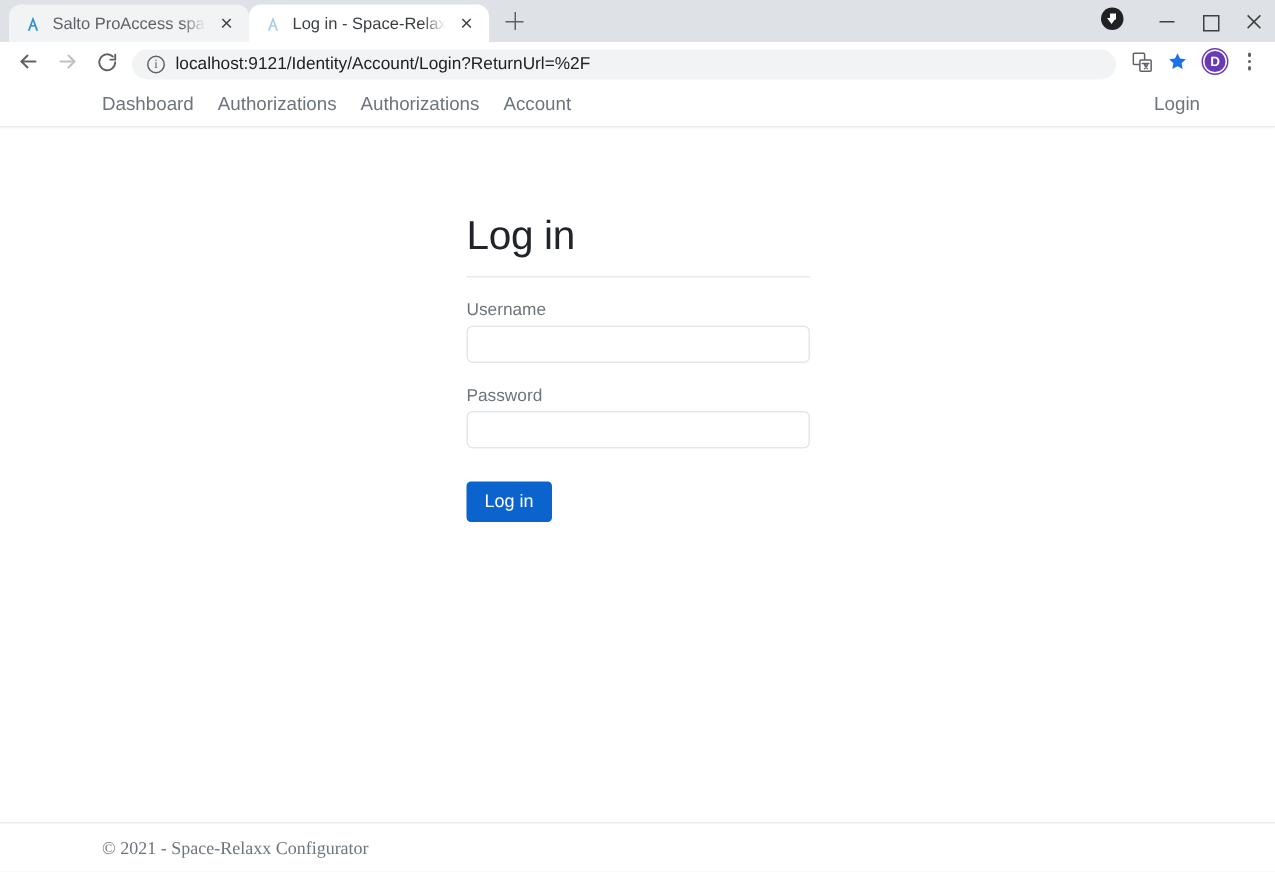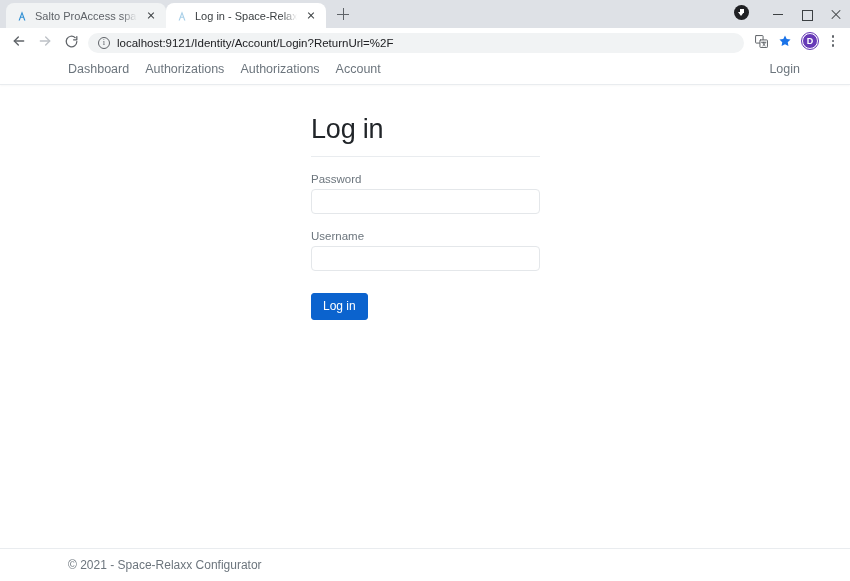--- a/index.html
+++ b/index.html
@@ -142,21 +142,21 @@
     box-shadow:0 1px 2px rgba(0,0,0,0.03);
   }
   .site-nav-links { display:flex; align-items:center; gap:16px; margin-left:42px; }
   .nav-link {
     font-size:12.5px; color:#6c757d; text-decoration:none; cursor:pointer; white-space:nowrap;
   }
   .site-nav-right { margin-left:auto; display:flex; align-items:center; margin-right:24px; }
 
   
   .content { flex:1 1 auto; position:relative; }
-  .login-wrap { position:absolute; left:311px; top:28px; width:229px; }
+  .login-wrap { position:absolute; left:311px; top:56px; width:229px; }
   .login-title {
     font-size:27px; font-weight:400; color:#212529; margin:0; line-height:1.2;
     letter-spacing:-0.2px;
   }
   .title-rule { border:0; border-top:1px solid #e9ecef; margin:11px 0 0 0; }
   .field { margin-top:16px; }
   .field-label { display:block; font-size:11.5px; color:#6c757d; margin-bottom:4px; }
   .field-input {
     display:block; width:229px; height:25px; border:1px solid #e4e7ea; border-radius:4px;
     background:#ffffff; font-size:12px; color:#212529; padding:0 8px;
@@ -166,21 +166,21 @@
   .btn-primary {
     background:#0b63ce; border:1px solid #0b63ce; color:#ffffff;
     font-size:12px; font-family:"Liberation Sans", sans-serif;
     padding:5px 11px; border-radius:3px; cursor:pointer; line-height:1.25;
   }
 
   
   .site-footer {
     position:absolute; left:0; right:0; bottom:0; height:33px;
     border-top:1px solid #e9ecef; background:#ffffff;
-    display:flex; align-items:center; padding:0 26px;
+    display:flex; align-items:center; padding:0 26px;font-family:Liberation Serif, serif;
   }
   .footer-text { font-size:12px; color:#6c757d; margin-left:42px; }
 
   
 </style>
 </head>
 <body>
 
 <div class="browser">
 
@@ -291,27 +291,27 @@
       </div>
     </div>
 
     <div class="content">
 
       <div class="login-wrap">
         <h1 class="login-title">Log in</h1>
         <hr class="title-rule">
 
         <div class="field">
+          <label class="field-label">Username</label>
+          <input class="field-input" type="text" value="" style="">
+        </div>
+
+        <div class="field">
           <label class="field-label">Password</label>
           <input class="field-input" type="password" value="" style="">
-        </div>
-
-        <div class="field">
-          <label class="field-label">Username</label>
-          <input class="field-input" type="text" value="" style="">
         </div>
 
         <div class="submit-row">
           <button class="btn-primary">Log in</button>
         </div>
       </div>
 
       <div class="site-footer">
         <span class="footer-text">© 2021 - Space-Relaxx Configurator</span>
       </div>

